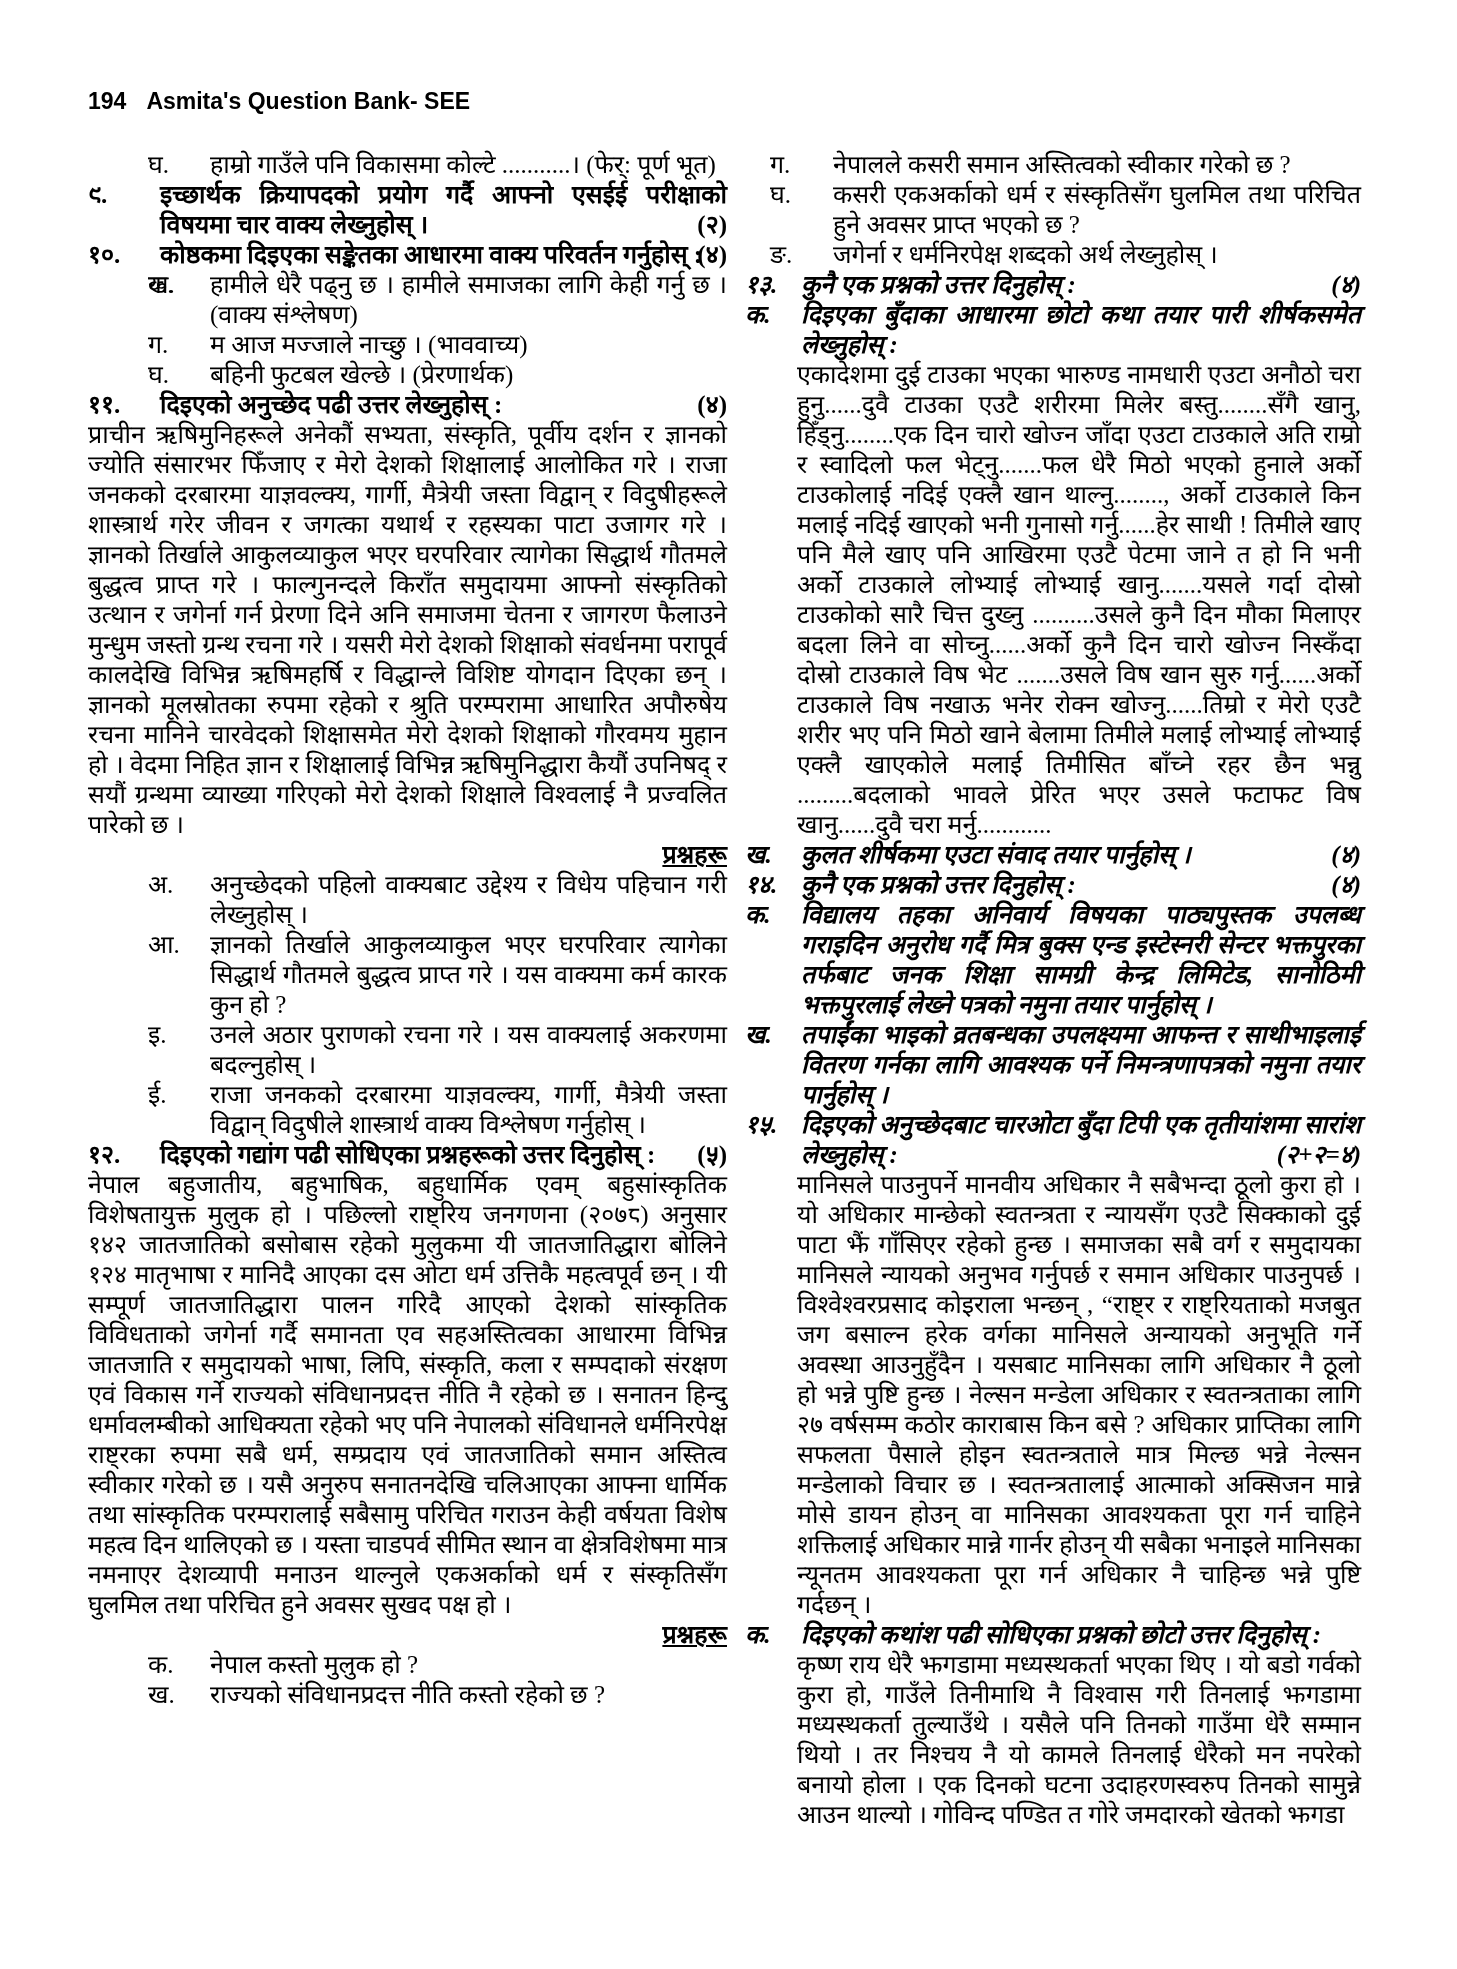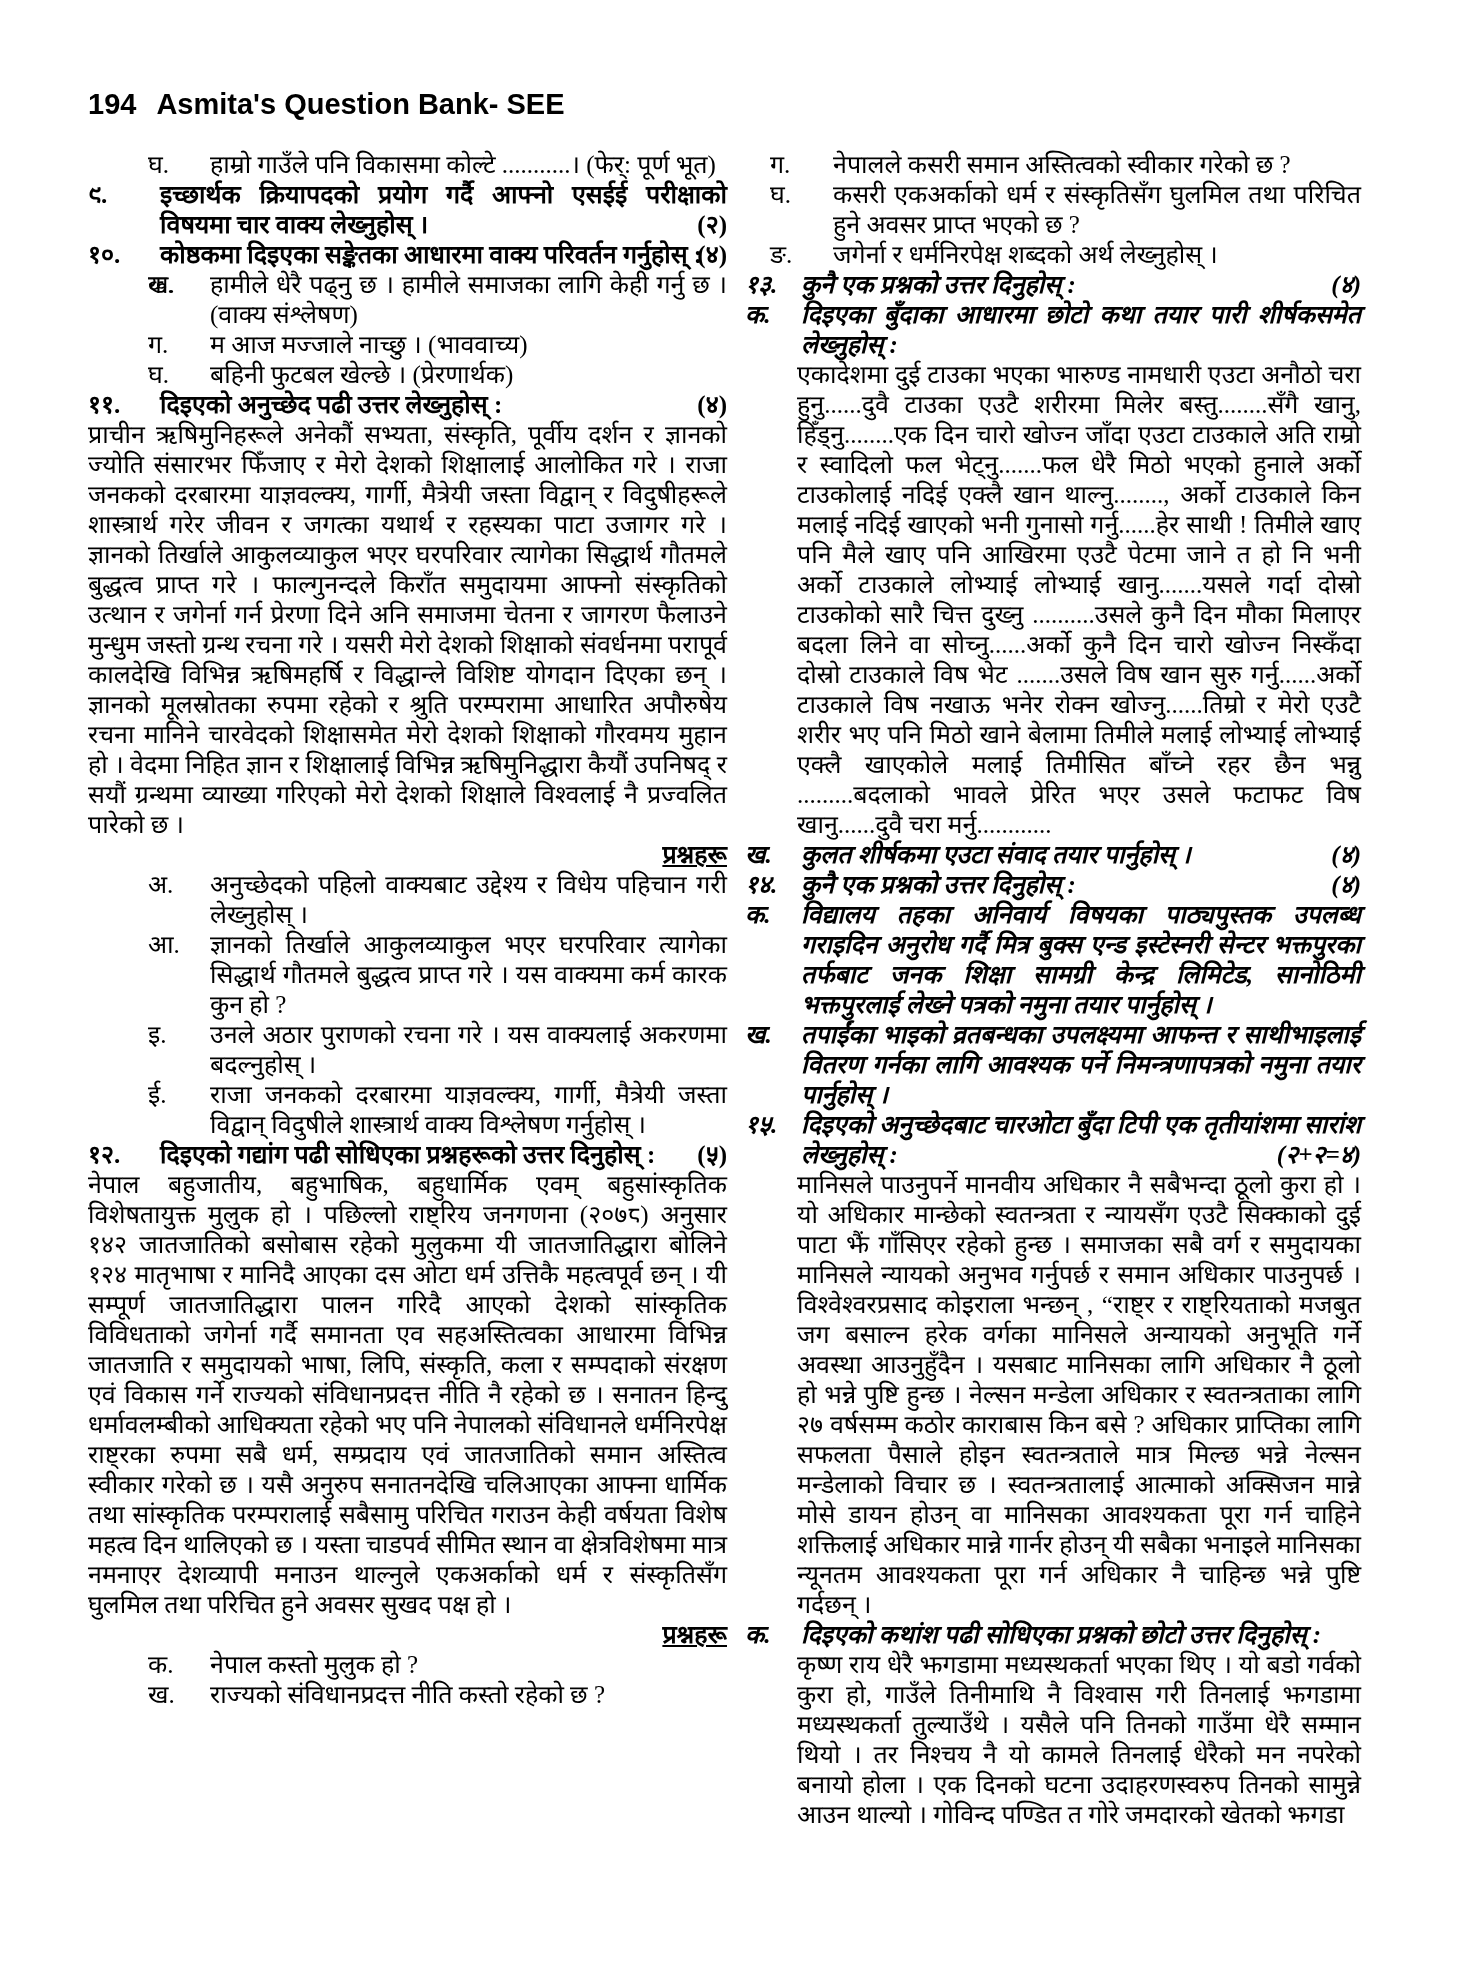--- a/index.html
+++ b/index.html
@@ -11,21 +11,21 @@
     color:#000;
     overflow:hidden;
     font-family:"Liberation Serif","DejaVu Serif",serif;
   }
   .page-header{
     position:absolute;
     top:88px;
     left:88px;
     font-family:"Liberation Sans","DejaVu Sans",sans-serif;
     font-weight:700;
-    font-size:29px;
+    font-size:23px;
     white-space:nowrap;
   }
   .page-num{margin-right:20px;}
   .col{
     position:absolute;
     top:150px;
     font-size:25px;
     line-height:30px;
     text-align:justify;
   }

